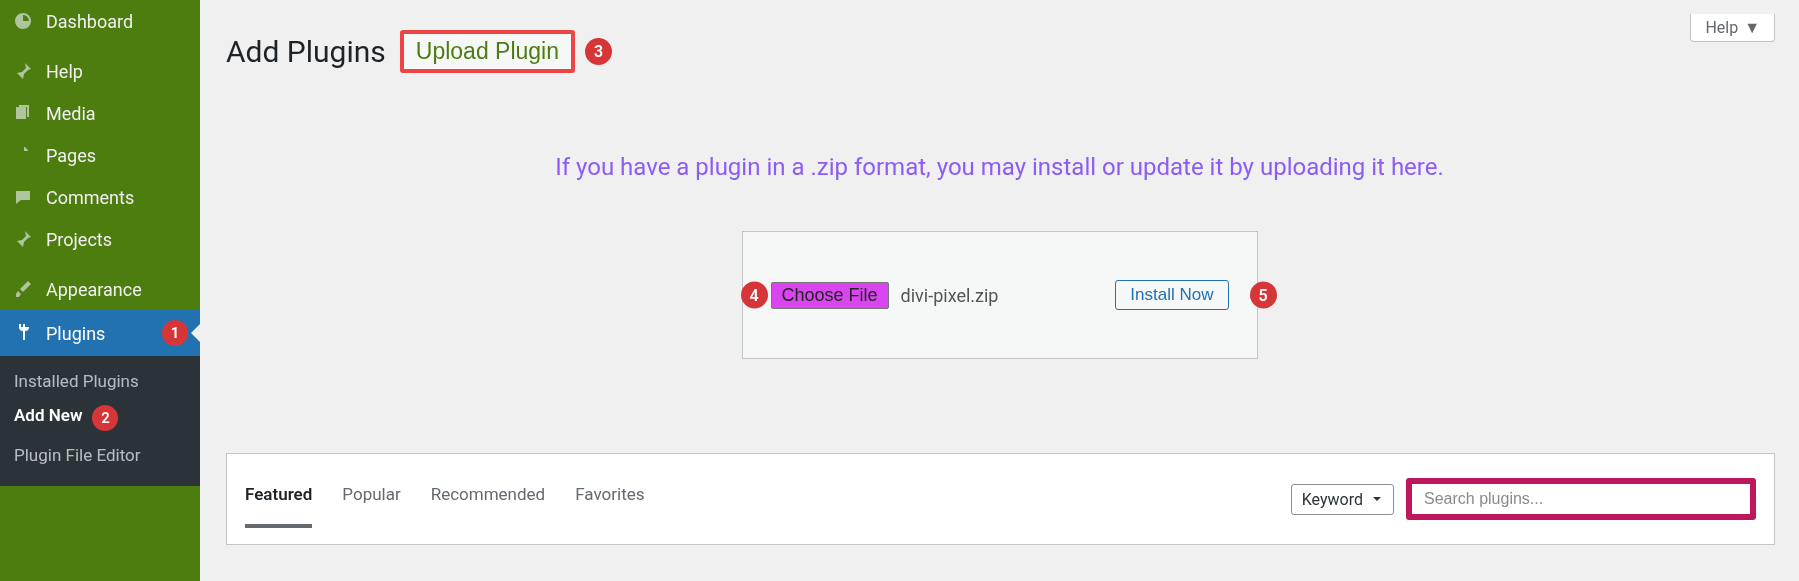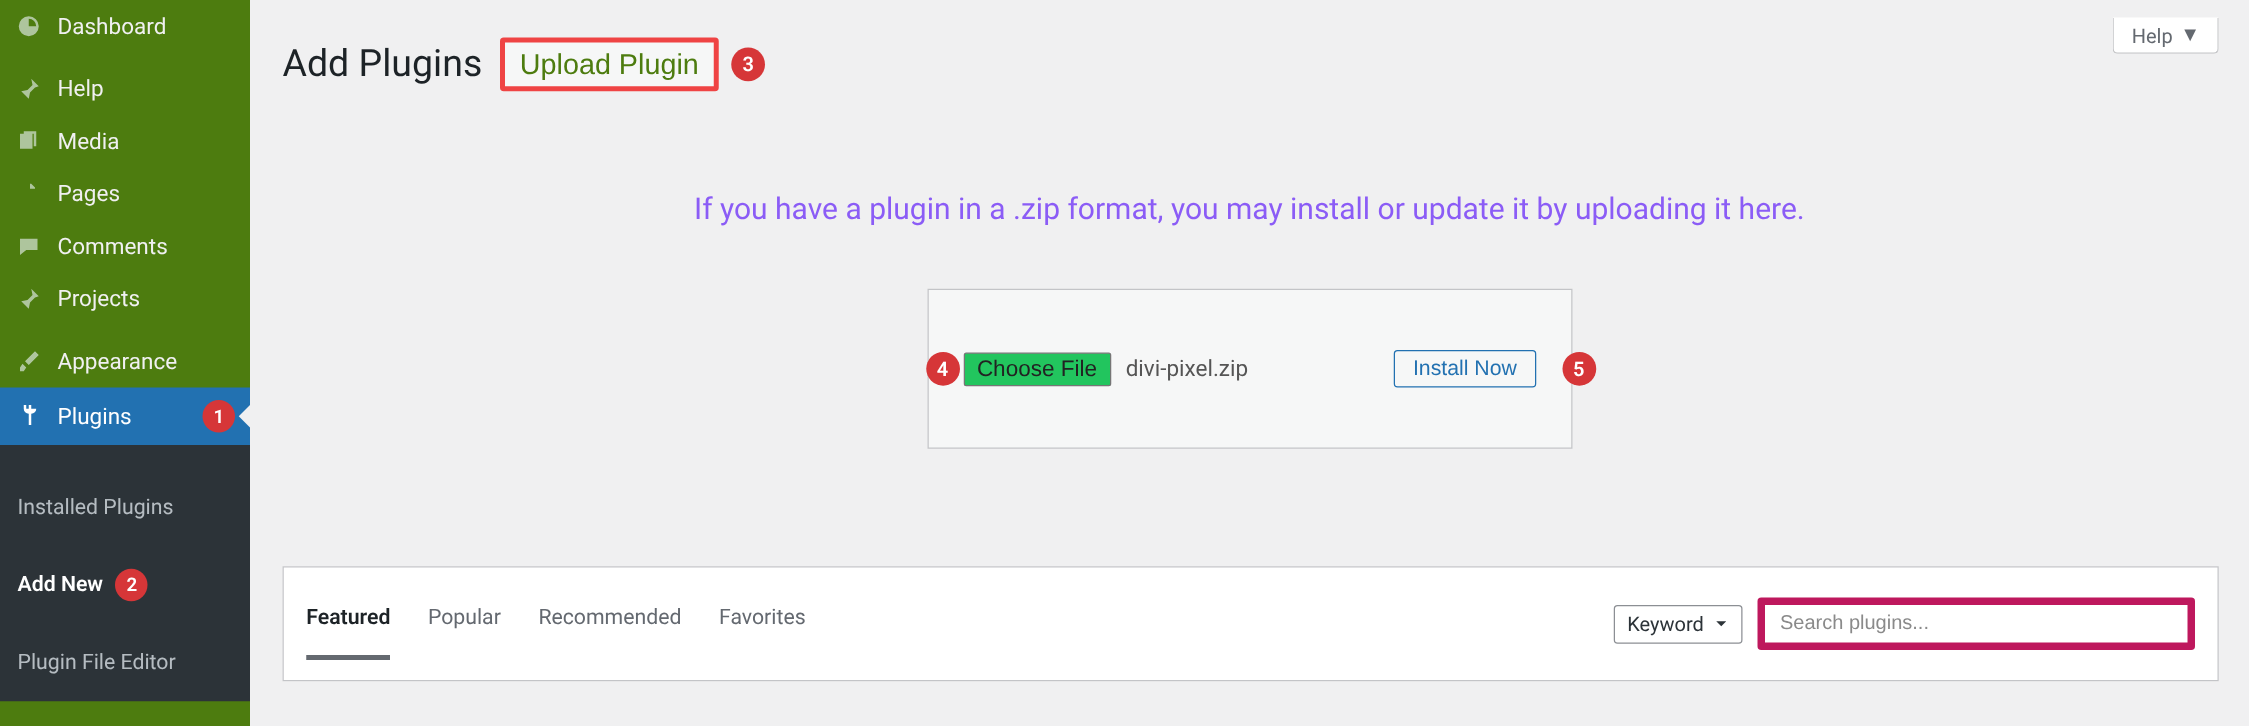--- a/index.html
+++ b/index.html
@@ -70,23 +70,21 @@
   .submenu {
     background: #2c3338;
     padding: 8px 0 14px 0;
   }
   .submenu-item {
     padding: 7px 14px;
     color: rgba(240,246,252,.7);
     font-size: 17px;
     cursor: pointer;
     display: flex;
-    align-items: center;
     gap: 10px;
-    margin-top: 25px;
   }
   .submenu-item.current {
     color: #fff;
     font-weight: 600;
   }
 
   
   .content {
     position: absolute;
     left: 200px; top: 10px;
@@ -162,21 +160,21 @@
     justify-content: space-between;
     position: relative;
   }
   .file-group {
     display: flex;
     align-items: center;
     gap: 12px;
   }
   .choose-file {
     border: 1px solid #767676;
-    background: #22c55e;
+    background: #d946ef;
     font-size: 18px;
     padding: 2px 10px;
     cursor: pointer;
     border-radius: 2px;
     color: #222;
   }
   .chosen-name {
     color: #555;
     font-size: 18px;
   }

